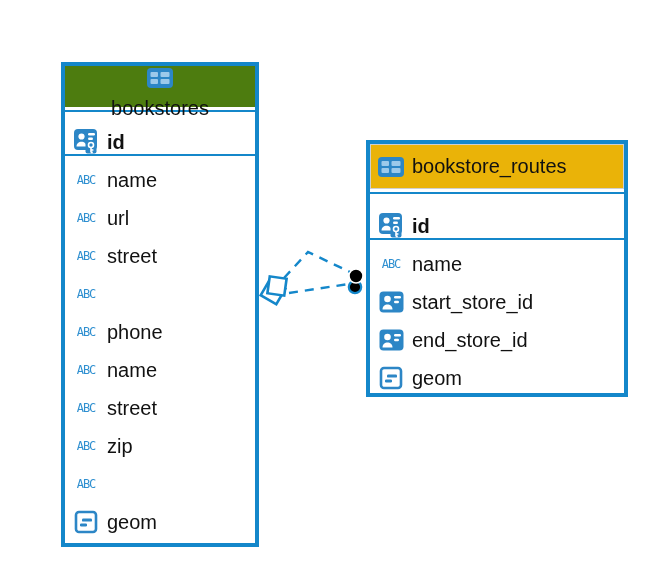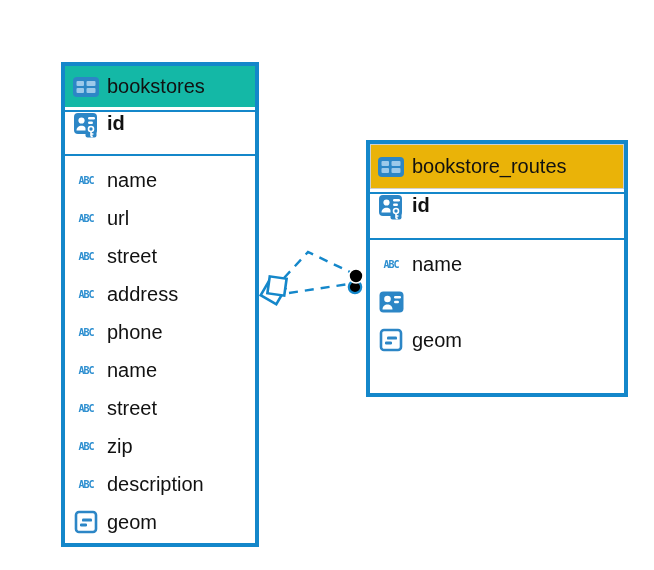--- a/index.html
+++ b/index.html
@@ -11,39 +11,39 @@
   }
   .erd-table {
     position:absolute; box-sizing:border-box;
     border:4px solid #1487CA; background:#ffffff;
   }
   .tbl-bookstores { left:61px; top:62px; width:198px; height:485px; }
   .tbl-routes     { left:366px; top:140px; width:262px; height:257px; }
 
   .header { height:41px; margin-bottom:3px; display:flex; align-items:center;
             gap:7px; padding:0 7px; font-size:20px; }
-  .header-orange { background:#14b8a6; }
+  .header-orange { background:#4d7c0f;flex-direction:column; }
   .header-gray   { background:#eab308; box-shadow:inset 0 0 0 1px #cfcfcf; }
   .tbl-routes .header { height:45px; }
 
   .sep { height:2px; background:#1487CA; }
 
-  .pk-row { height:42px; display:flex; align-items:flex-start; gap:7px;
+  .pk-row { height:42px; display:flex; align-items:flex-end; gap:7px;
             padding:0 7px; font-size:20px; font-weight:bold; }
   .tbl-routes .pk-row { height:44px; }
 
   .cols { padding:5px 4px 0 7px; }
   .col-row { height:38px; display:flex; align-items:center; gap:7px;
              font-size:20px; }
 
   .icon { width:28px; min-width:28px; display:flex; justify-content:center;
           align-items:center; }
   .icon svg { overflow:visible; display:block; }
-  .abc { font-family:"DejaVu Sans Mono", monospace; font-weight:bold;
-         font-size:10px; letter-spacing:-1px; color:#2E8FD0; }
+  .abc { font-family:"DejaVu Sans Mono", monospace; font-weight:normal;
+         font-size:12px; letter-spacing:-1px; color:#2E8FD0; }
 
   .links-overlay { position:absolute; left:0; top:0; width:654px; height:570px;
                    pointer-events:none; }
 </style>
 </head>
 <body>
 
 <div class="canvas">
 
   <div class="erd-table tbl-bookstores">
@@ -94,21 +94,20 @@
         <div class="col-row">
           <span class="icon">
             <span class="abc">ABC</span>
           </span>
           <span>street</span>
         </div>
         <div class="col-row">
           <span class="icon">
             <span class="abc">ABC</span>
           </span>
-          <span>address</span>
         </div>
         <div class="col-row">
           <span class="icon">
             <span class="abc">ABC</span>
           </span>
           <span>phone</span>
         </div>
         <div class="col-row">
           <span class="icon">
             <span class="abc">ABC</span>
@@ -124,21 +123,20 @@
         <div class="col-row">
           <span class="icon">
             <span class="abc">ABC</span>
           </span>
           <span>zip</span>
         </div>
         <div class="col-row">
           <span class="icon">
             <span class="abc">ABC</span>
           </span>
-          <span>description</span>
         </div>
         <div class="col-row">
           <span class="icon">
             <svg width="24" height="24" viewBox="0 0 24 24">
               <rect x="2" y="2" width="20" height="20" rx="3" fill="#ffffff" stroke="#2C86C6" stroke-width="2.6"></rect>
               <rect x="8" y="8.6" width="10" height="3" rx="1.2" fill="#2C86C6"></rect>
               <rect x="6" y="13.4" width="7" height="3" rx="1.2" fill="#2C86C6"></rect>
             </svg>
           </span>
           <span>geom</span>
@@ -188,20 +186,33 @@
         <div class="col-row">
           <span class="icon">
             <svg width="27" height="24" viewBox="0 0 27 24">
               <rect x="1.5" y="1.5" width="24" height="21" rx="4" fill="#2C86C6"></rect>
               <circle cx="9.5" cy="9" r="3.3" fill="#ffffff"></circle>
               <path d="M4.5 19.5 c0-3.2 2.4-5 5-5 s5 1.8 5 5 z" fill="#ffffff"></path>
               <rect x="16" y="6" width="7" height="2.5" rx="1.2" fill="#ffffff"></rect>
               <rect x="16" y="10.8" width="5" height="2.5" rx="1.2" fill="#ffffff"></rect>
             </svg>
           </span>
+          <span>start_store_id</span>
+        </div>
+        <div class="col-row">
+          <span class="icon">
+            <svg width="27" height="24" viewBox="0 0 27 24">
+              <rect x="1.5" y="1.5" width="24" height="21" rx="4" fill="#2C86C6"></rect>
+              <circle cx="9.5" cy="9" r="3.3" fill="#ffffff"></circle>
+              <path d="M4.5 19.5 c0-3.2 2.4-5 5-5 s5 1.8 5 5 z" fill="#ffffff"></path>
+              <rect x="16" y="6" width="7" height="2.5" rx="1.2" fill="#ffffff"></rect>
+              <rect x="16" y="10.8" width="5" height="2.5" rx="1.2" fill="#ffffff"></rect>
+            </svg>
+          </span>
+          <span>end_store_id</span>
         </div>
         <div class="col-row">
           <span class="icon">
             <svg width="24" height="24" viewBox="0 0 24 24">
               <rect x="2" y="2" width="20" height="20" rx="3" fill="#ffffff" stroke="#2C86C6" stroke-width="2.6"></rect>
               <rect x="8" y="8.6" width="10" height="3" rx="1.2" fill="#2C86C6"></rect>
               <rect x="6" y="13.4" width="7" height="3" rx="1.2" fill="#2C86C6"></rect>
             </svg>
           </span>
           <span>geom</span>

